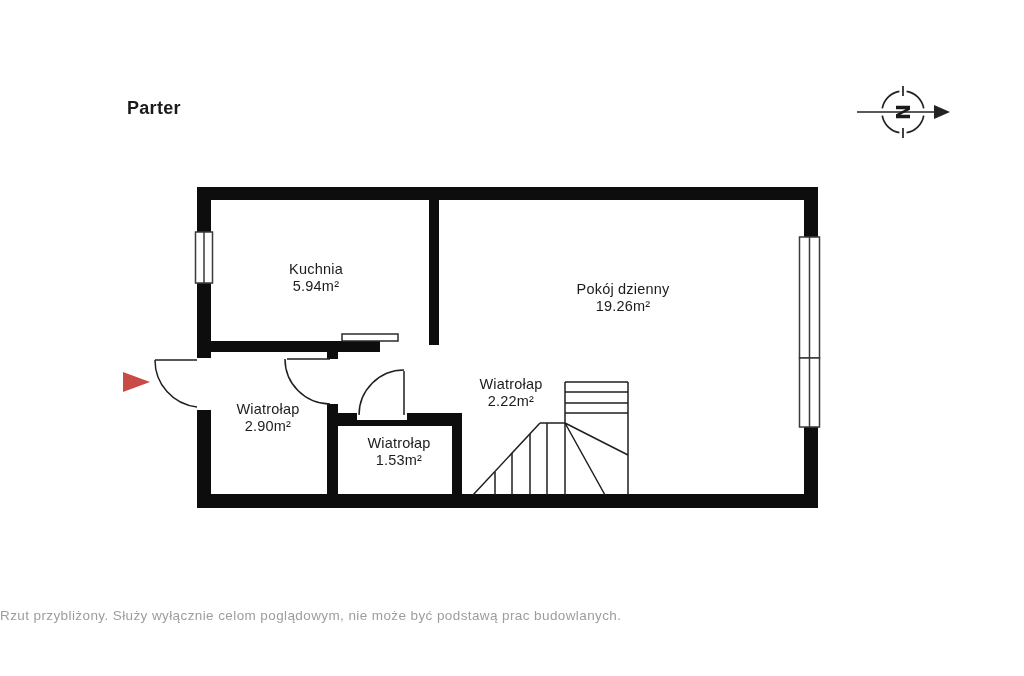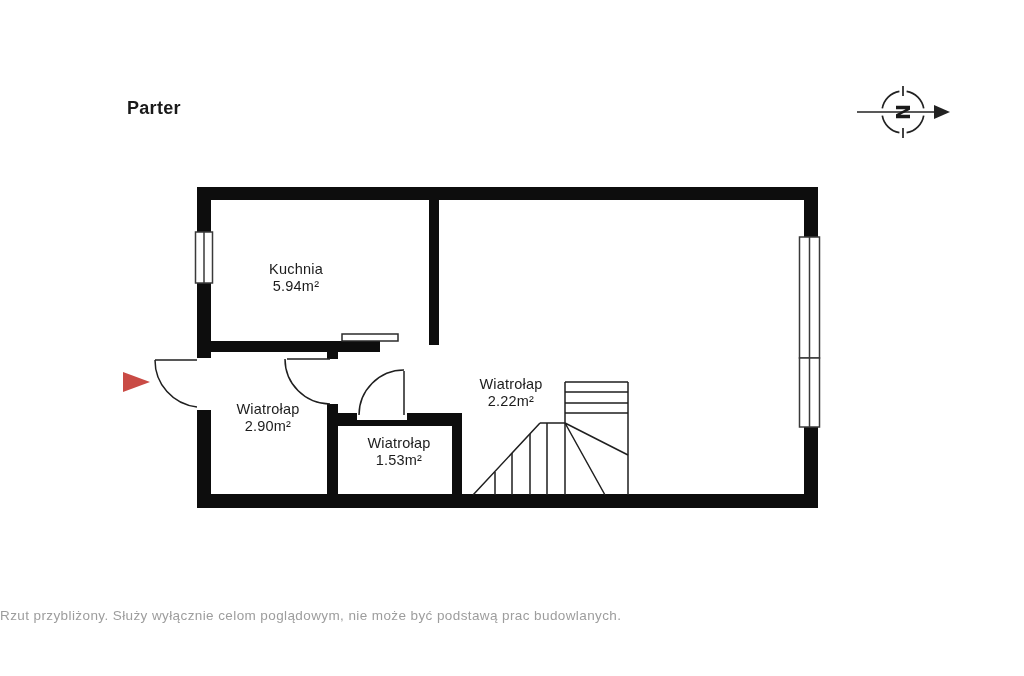--- a/index.html
+++ b/index.html
@@ -18,21 +18,21 @@
   .compass-svg{position:absolute;left:0;top:0;}
   .room-label{
     position:absolute;
     transform:translate(-50%,-50%);
     text-align:center;
     color:#1c1c1c;
     font-size:14.5px;line-height:17px;letter-spacing:.2px;
     white-space:nowrap;
   }
   .room-label .area{display:block;}
-  .lbl-kuchnia{left:296px;top:278px;}
+  .lbl-kuchnia{left:316px;top:278px;}
   .lbl-pokoj{left:623px;top:298px;}
   .lbl-w290{left:268px;top:418px;}
   .lbl-w153{left:399px;top:452px;}
   .lbl-w222{left:511px;top:393px;}
   .disclaimer{
     position:absolute;left:0;top:608px;width:100%;
     text-align:left;
     color:#9d9d9d;
     font-size:13.5px;letter-spacing:.4px;
   }
@@ -107,20 +107,24 @@
       <path d="M565,423 L605,495 M565,423 L628,455"></path>
     </g>
 
     <polygon points="123,372 150,382 123,392" fill="#c94b45"></polygon>
   </svg>
 
   <div class="room-label lbl-kuchnia">
     <span>Kuchnia</span>
     <span class="area">5.94m²</span>
   </div>
+  <div class="room-label lbl-pokoj">
+    <span>Pokój dzienny</span>
+    <span class="area">19.26m²</span>
+  </div>
   <div class="room-label lbl-w290">
     <span>Wiatrołap</span>
     <span class="area">2.90m²</span>
   </div>
   <div class="room-label lbl-w153">
     <span>Wiatrołap</span>
     <span class="area">1.53m²</span>
   </div>
   <div class="room-label lbl-w222">
     <span>Wiatrołap</span>

